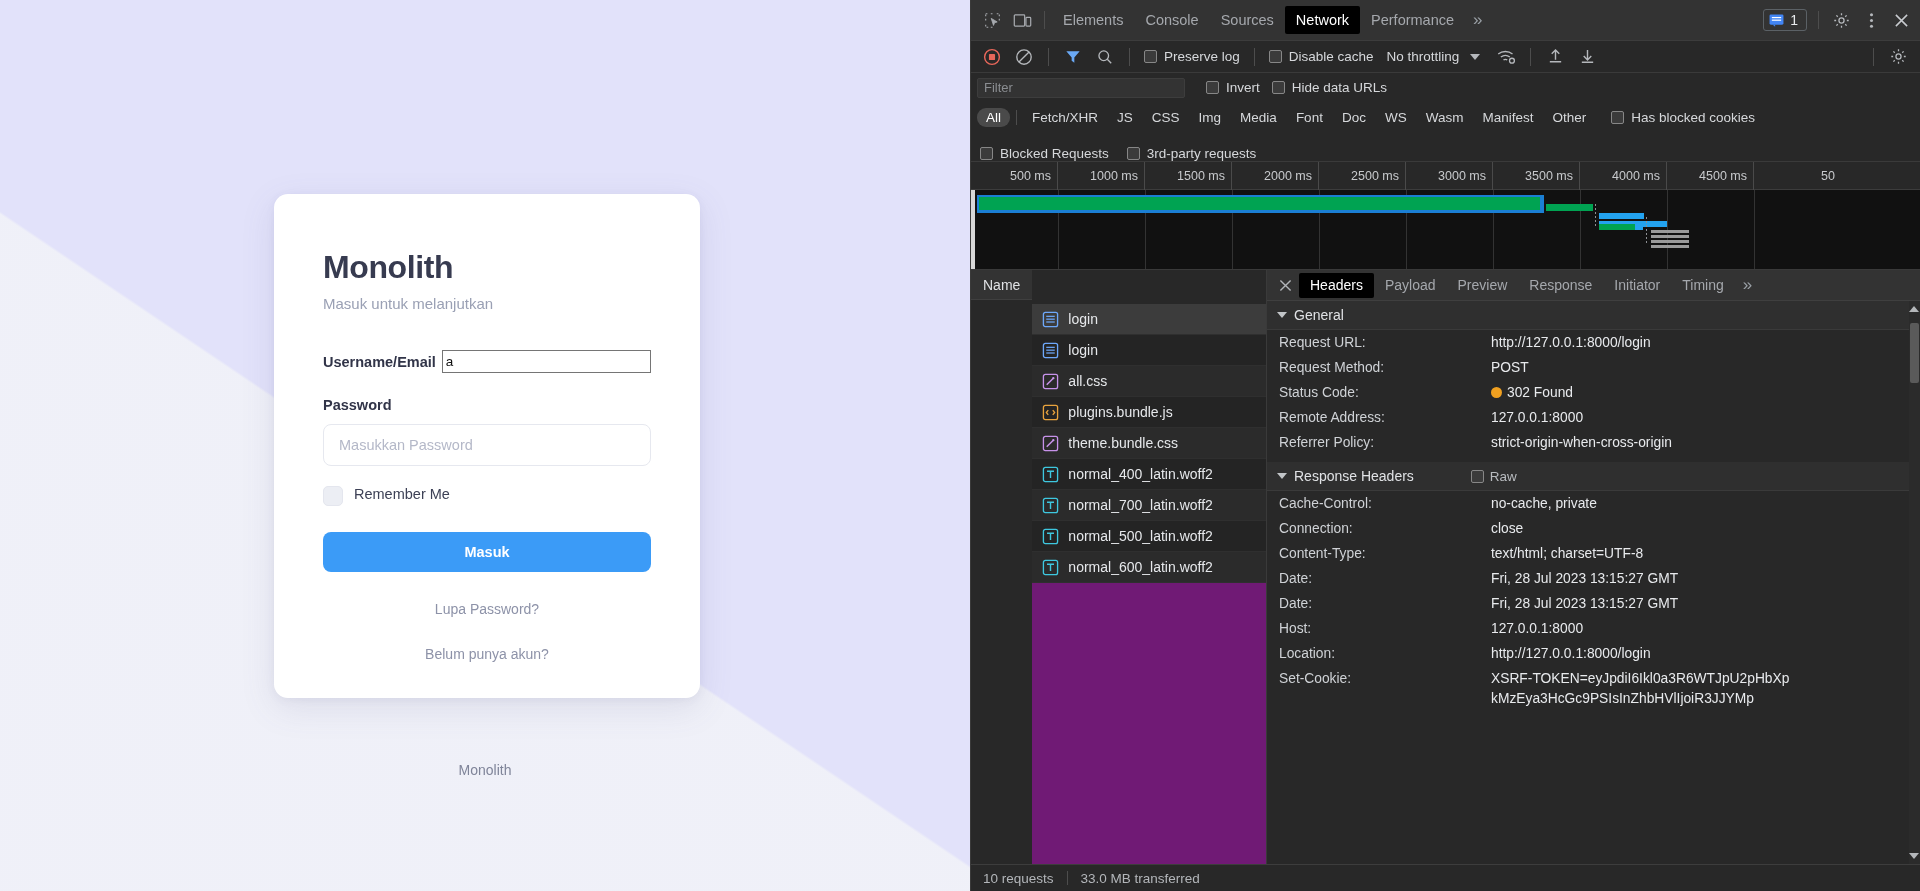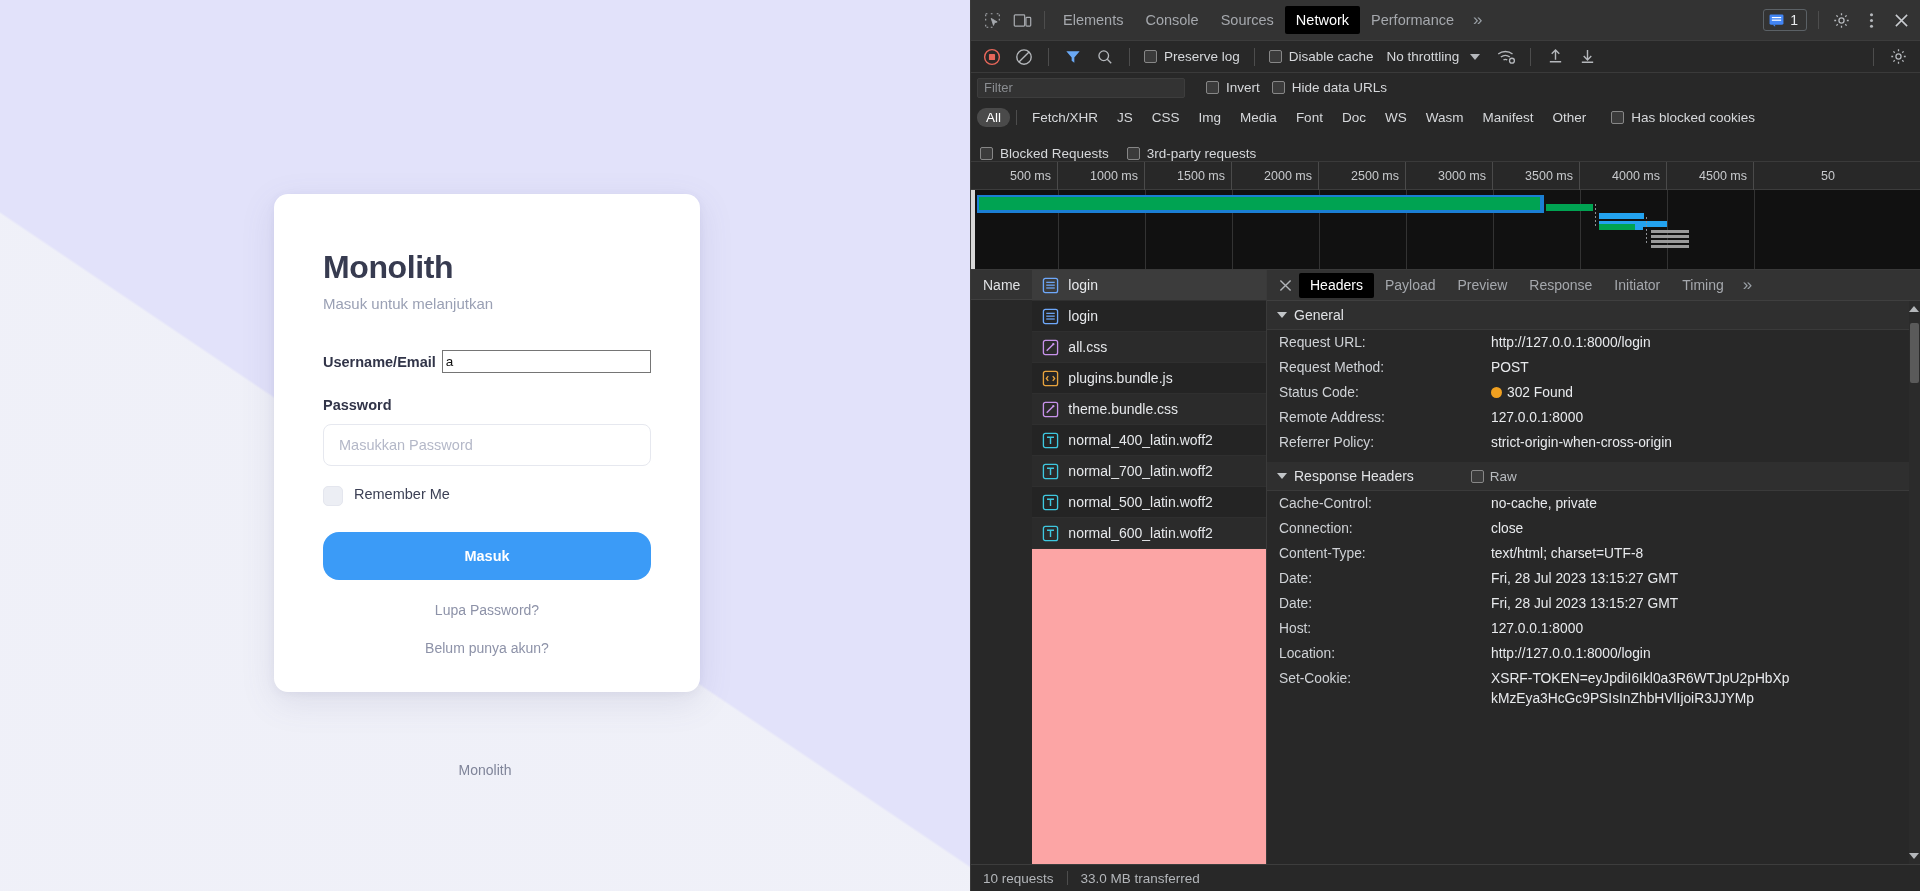--- a/index.html
+++ b/index.html
@@ -91,32 +91,32 @@
   .remember-box {
     width: 20px; height: 20px;
     border-radius: 5px;
     background: #eceef4;
     border: 1px solid #e4e6ee;
     flex: 0 0 20px;
   }
   .remember-label { font-size: 14.5px; color: #3d4156; }
   .submit-btn {
     margin-top: 26px;
-    width: 100%; height: 48px;
+    width: 100%; height: 40px;
     background: #3b9bf7;
     border: none;
-    border-radius: 16px;
+    border-radius: 8px;
     color: #ffffff;
     font-family: "Liberation Sans", sans-serif;
     font-size: 14.5px;
     font-weight: 700;
     cursor: pointer;
   }
   .link-row {
-    margin-top: 22px;
+    margin-top: 29px;
     text-align: center;
     font-size: 14px;
     color: #8d92a8;
   }
   .link-row.second { }
   .page-footer {
     position: absolute;
     left: 0; top: 762px;
     width: 970px;
     text-align: center;
@@ -319,21 +319,21 @@
     min-height: 0;
   }
   .req-head {
     height: 30px; line-height: 30px;
     padding: 0 12px;
     font-size: 14px; color: #e0e2e5;
     background: #333333;
     border-bottom: 1px solid #3f3f3f;
     flex: 0 0 30px;
   }
-  .req-list { flex: 1; overflow: hidden; background: #fca5a5; }
+  .req-list { flex: 1; overflow: hidden; background: #701a75; margin-top: 34px; }
   .req-row {
     height: 31px;
     display: flex; align-items: center;
     gap: 9px;
     padding: 0 10px;
     cursor: pointer;
     border-bottom: 1px solid #2f2f2f;
   }
   .req-row:nth-child(odd) { background: #2b2b2b; }
   .req-row:nth-child(even) { background: #242424; }

